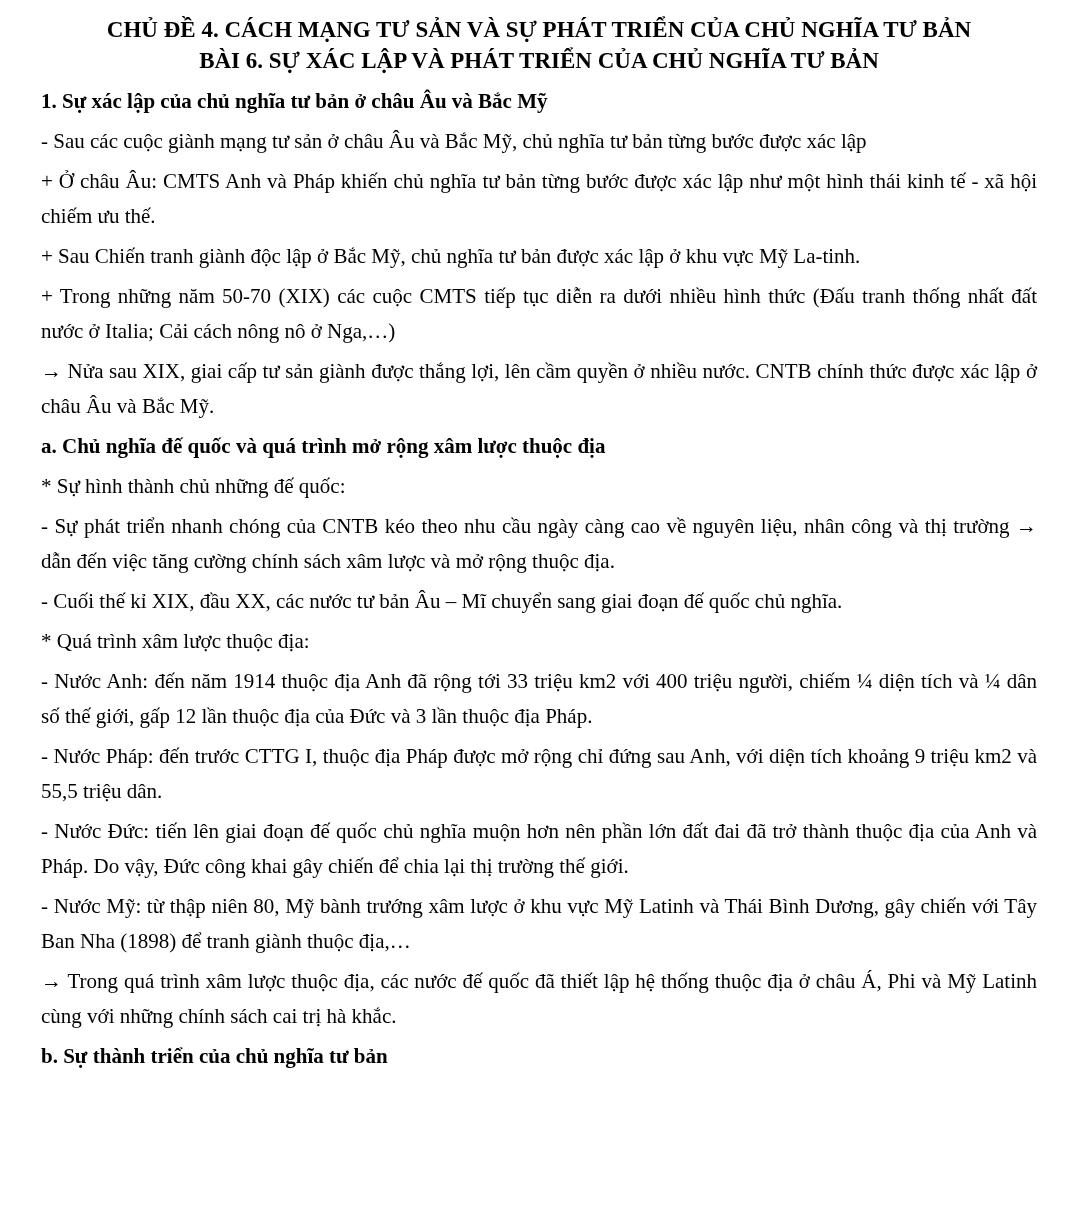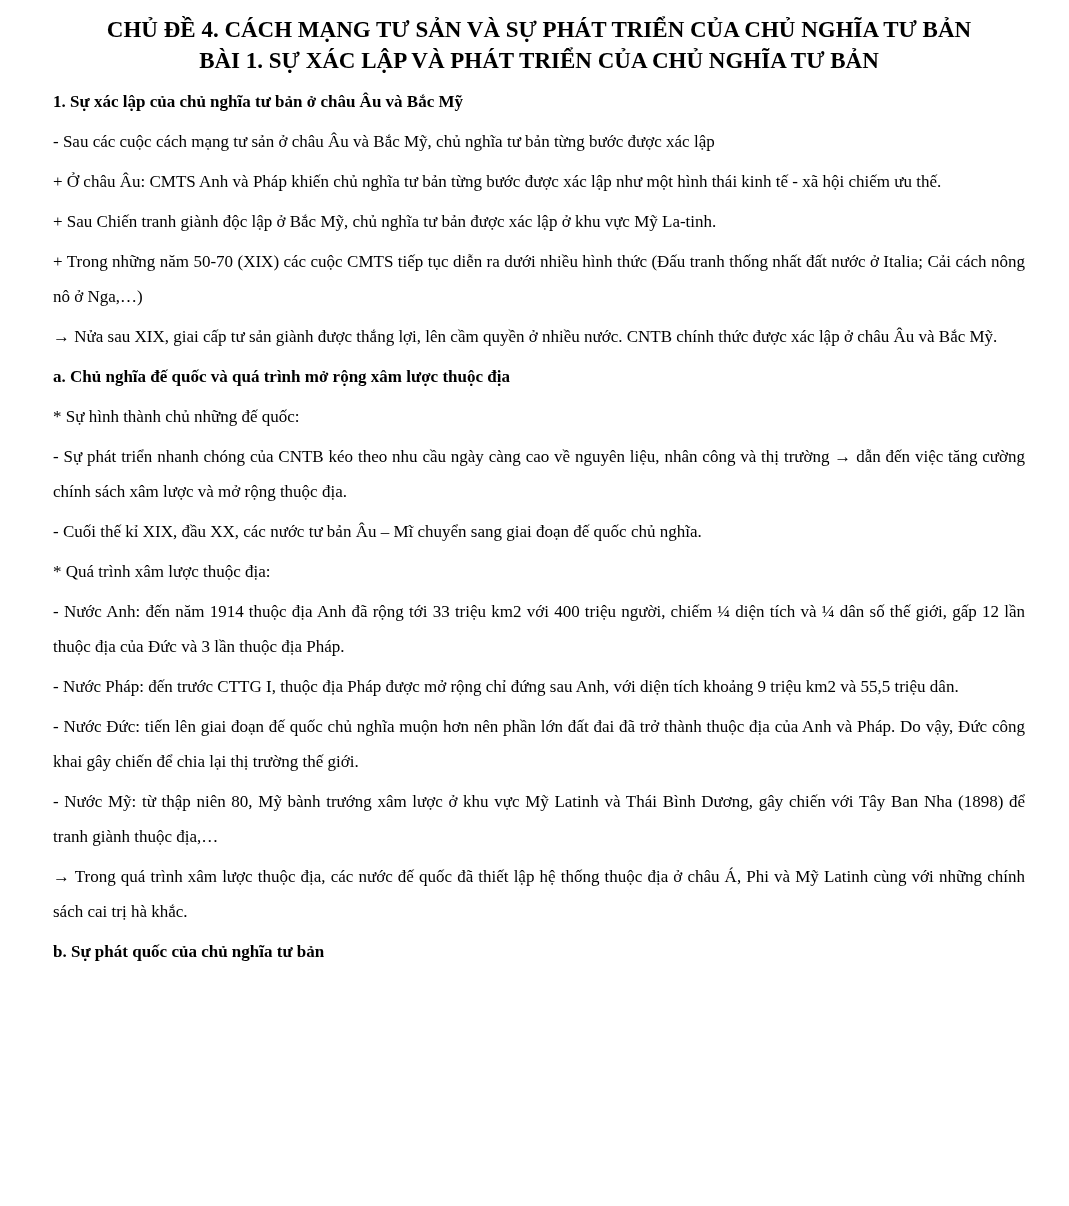--- a/index.html
+++ b/index.html
@@ -17,50 +17,50 @@
     padding: 14px 28px 0 37px;
   }
   .doc-title { margin-bottom: 8px; }
   .title-line {
     font-weight: bold;
     font-size: 23px;
     line-height: 31px;
     text-align: center;
   }
   .doc-body p.para {
-    font-size: 17px;
+    font-size: 21px;
     line-height: 35px;
-    margin: 5px 16px;
+    margin: 5px 4px;
   }
   .para.body, .para.arrow { text-align: justify; }
   .para.heading { font-weight: bold; text-align: left; }
   .para.arrow::first-letter { font-weight: bold; }
 </style>
 </head>
 <body>
 
 <div class="page">
   <header class="doc-title">
     <div class="title-line">CHỦ ĐỀ 4. CÁCH MẠNG TƯ SẢN VÀ SỰ PHÁT TRIỂN CỦA CHỦ NGHĨA TƯ BẢN</div>
-    <div class="title-line">BÀI 1. SỰ XÁC LẬP VÀ PHÁT TRIỂN CỦA CHỦ NGHĨA TƯ BẢN</div>
+    <div class="title-line">BÀI 6. SỰ XÁC LẬP VÀ PHÁT TRIỂN CỦA CHỦ NGHĨA TƯ BẢN</div>
   </header>
 
   <main class="doc-body">
 
   <p class="para heading">1. Sự xác lập của chủ nghĩa tư bản ở châu Âu và Bắc Mỹ</p>
-      <p class="para body">- Sau các cuộc cách mạng tư sản ở châu Âu và Bắc Mỹ, chủ nghĩa tư bản từng bước được xác lập</p>
+      <p class="para body">- Sau các cuộc giành mạng tư sản ở châu Âu và Bắc Mỹ, chủ nghĩa tư bản từng bước được xác lập</p>
       <p class="para body">+ Ở châu Âu: CMTS Anh và Pháp khiến chủ nghĩa tư bản từng bước được xác lập như một hình thái kinh tế - xã hội chiếm ưu thế.</p>
       <p class="para body">+ Sau Chiến tranh giành độc lập ở Bắc Mỹ, chủ nghĩa tư bản được xác lập ở khu vực Mỹ La-tinh.</p>
       <p class="para body">+ Trong những năm 50-70 (XIX) các cuộc CMTS tiếp tục diễn ra dưới nhiều hình thức (Đấu tranh thống nhất đất nước ở Italia; Cải cách nông nô ở Nga,…)</p>
       <p class="para arrow">→ Nửa sau XIX, giai cấp tư sản giành được thắng lợi, lên cầm quyền ở nhiều nước. CNTB chính thức được xác lập ở châu Âu và Bắc Mỹ.</p>
       <p class="para heading">a. Chủ nghĩa đế quốc và quá trình mở rộng xâm lược thuộc địa</p>
       <p class="para body">* Sự hình thành chủ những đế quốc:</p>
       <p class="para body">- Sự phát triển nhanh chóng của CNTB kéo theo nhu cầu ngày càng cao về nguyên liệu, nhân công và thị trường → dẫn đến việc tăng cường chính sách xâm lược và mở rộng thuộc địa.</p>
       <p class="para body">- Cuối thế kỉ XIX, đầu XX, các nước tư bản Âu – Mĩ chuyển sang giai đoạn đế quốc chủ nghĩa.</p>
       <p class="para body">* Quá trình xâm lược thuộc địa:</p>
       <p class="para body">- Nước Anh: đến năm 1914 thuộc địa Anh đã rộng tới 33 triệu km2 với 400 triệu người, chiếm ¼ diện tích và ¼ dân số thế giới, gấp 12 lần thuộc địa của Đức và 3 lần thuộc địa Pháp.</p>
       <p class="para body">- Nước Pháp: đến trước CTTG I, thuộc địa Pháp được mở rộng chỉ đứng sau Anh, với diện tích khoảng 9 triệu km2 và 55,5 triệu dân.</p>
       <p class="para body">- Nước Đức: tiến lên giai đoạn đế quốc chủ nghĩa muộn hơn nên phần lớn đất đai đã trở thành thuộc địa của Anh và Pháp. Do vậy, Đức công khai gây chiến để chia lại thị trường thế giới.</p>
       <p class="para body">- Nước Mỹ: từ thập niên 80, Mỹ bành trướng xâm lược ở khu vực Mỹ Latinh và Thái Bình Dương, gây chiến với Tây Ban Nha (1898) để tranh giành thuộc địa,…</p>
       <p class="para arrow">→ Trong quá trình xâm lược thuộc địa, các nước đế quốc đã thiết lập hệ thống thuộc địa ở châu Á, Phi và Mỹ Latinh cùng với những chính sách cai trị hà khắc.</p>
-      <p class="para heading">b. Sự phát quốc của chủ nghĩa tư bản</p>
+      <p class="para heading">b. Sự thành triển của chủ nghĩa tư bản</p>
     </main>
 </div>
 
 </body></html>

